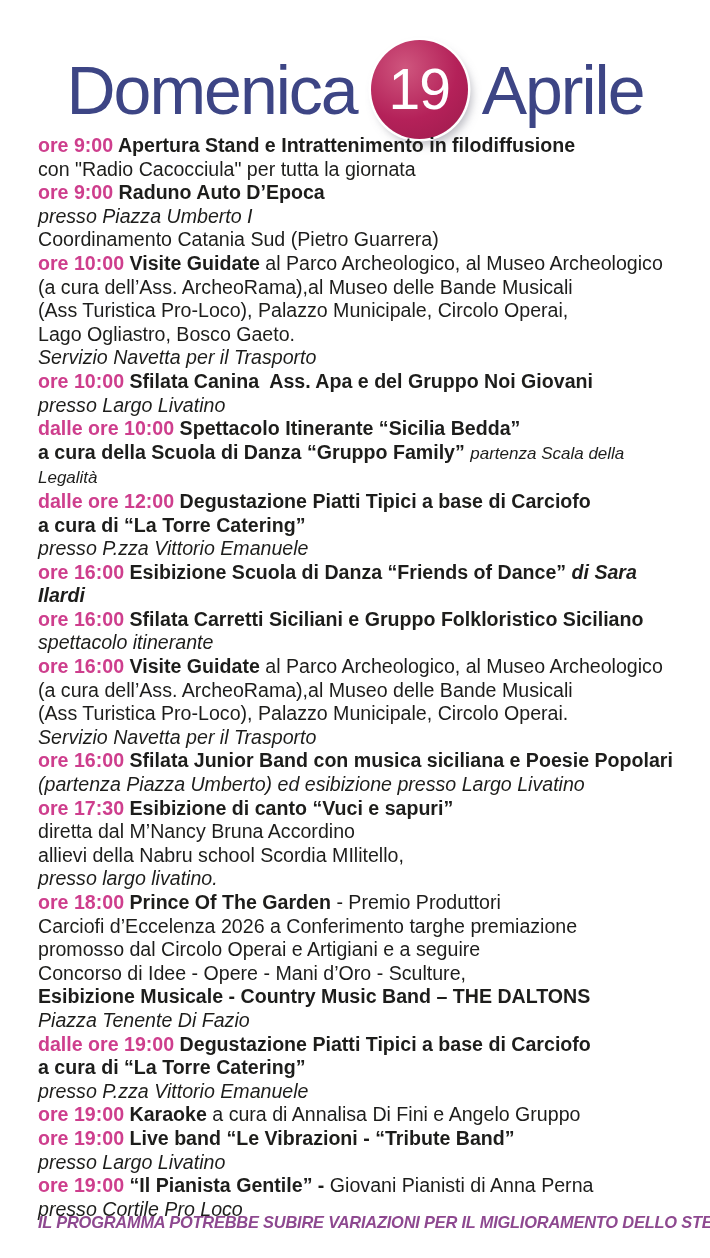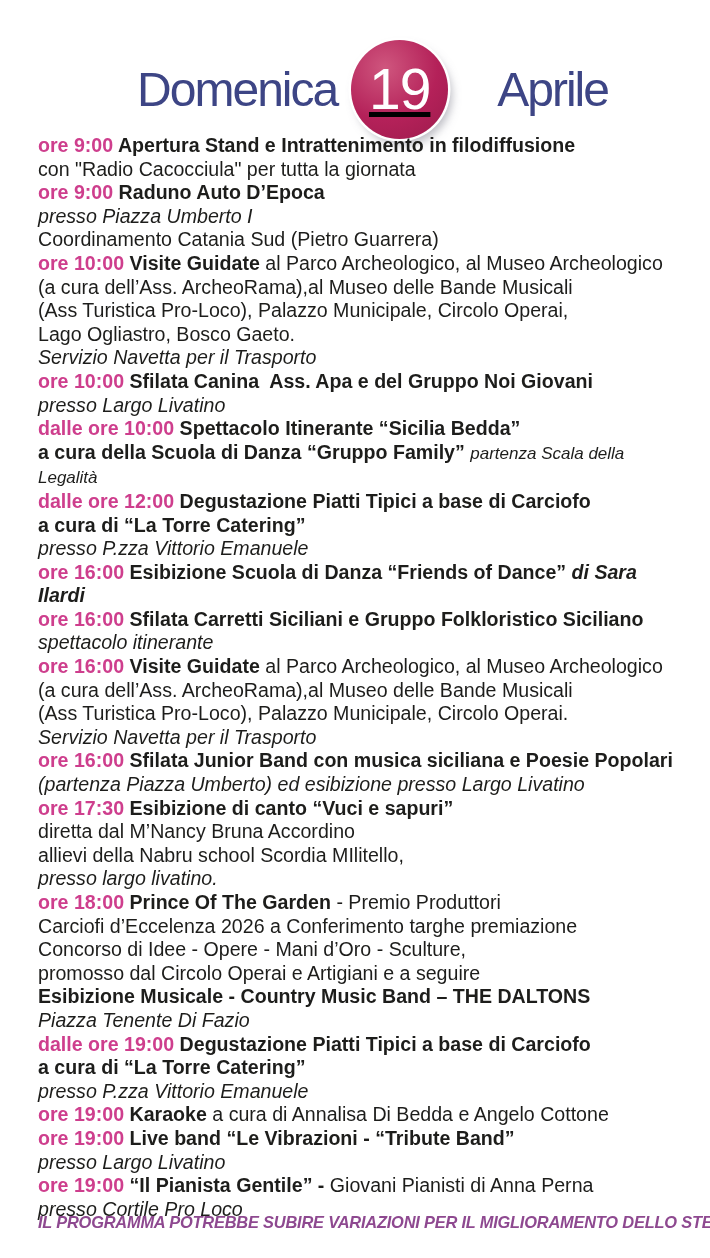--- a/index.html
+++ b/index.html
@@ -10,32 +10,30 @@
   }
   .poster{position:absolute;inset:0;background:#fff;}
 
   
   .title-row{
     position:absolute;top:40px;left:0;width:710px;
     display:flex;align-items:center;justify-content:center;gap:14px;
     white-space:nowrap;
   }
   .title-word{
-    font-size:48px;line-height:1;font-weight:400;letter-spacing:-2px;
+    font-size:68px;line-height:1;font-weight:400;letter-spacing:-2px;
     color:var(--title-navy,#3d4585);
     font-stretch:condensed;
-    margin-left:35px;
   }
   .day-badge{
     width:97px;height:99px;border-radius:50%;
     background:radial-gradient(circle at 35% 28%, #cf567e 0%, #b42159 55%, #9c1b4c 100%);
     box-shadow:0 0 0 2.5px #ffffff, 4px 6px 8px rgba(125,125,140,0.5);
     display:flex;align-items:center;justify-content:center;
     flex:0 0 auto;
-    text-decoration:underline;
   }
   .day-badge span{
     color:#ffffff;font-size:57px;line-height:1;font-weight:400;letter-spacing:-1px;
   }
 
   
   .schedule{
     position:absolute;left:38px;top:134px;width:650px;
     font-size:19.6px;line-height:23.6px;color:var(--body-dark,#1d1d1b);
   }
@@ -94,28 +92,28 @@
       <p class="line"><span class="seg-regular">(Ass Turistica Pro-Loco), Palazzo Municipale, Circolo Operai.</span></p>
       <p class="line"><span class="seg-italic">Servizio Navetta per il Trasporto</span></p>
       <p class="line"><span class="seg-time">ore 16:00 </span><span class="seg-bold">Sfilata Junior Band con musica siciliana e Poesie Popolari</span></p>
       <p class="line"><span class="seg-italic">(partenza Piazza Umberto) ed esibizione presso Largo Livatino</span></p>
       <p class="line"><span class="seg-time">ore 17:30 </span><span class="seg-bold">Esibizione di canto “Vuci e sapuri”</span></p>
       <p class="line"><span class="seg-regular">diretta dal M’Nancy Bruna Accordino</span></p>
       <p class="line"><span class="seg-regular">allievi della Nabru school Scordia MIlitello,</span></p>
       <p class="line"><span class="seg-italic">presso largo livatino.</span></p>
       <p class="line"><span class="seg-time">ore 18:00 </span><span class="seg-bold">Prince Of The Garden</span><span class="seg-regular"> - Premio Produttori</span></p>
       <p class="line"><span class="seg-regular">Carciofi d’Eccelenza 2026 a Conferimento targhe premiazione</span></p>
+      <p class="line"><span class="seg-regular">promosso dal Circolo Operai e Artigiani e a seguire</span></p>
       <p class="line"><span class="seg-regular">Concorso di Idee - Opere - Mani d’Oro - Sculture,</span></p>
-      <p class="line"><span class="seg-regular">promosso dal Circolo Operai e Artigiani e a seguire</span></p>
       <p class="line"><span class="seg-bold">Esibizione Musicale - Country Music Band – THE DALTONS</span></p>
       <p class="line"><span class="seg-italic">Piazza Tenente Di Fazio</span></p>
       <p class="line"><span class="seg-time">dalle ore 19:00 </span><span class="seg-bold">Degustazione Piatti Tipici a base di Carciofo</span></p>
       <p class="line"><span class="seg-bold">a cura di “La Torre Catering”</span></p>
       <p class="line"><span class="seg-italic">presso P.zza Vittorio Emanuele</span></p>
-      <p class="line"><span class="seg-time">ore 19:00 </span><span class="seg-bold">Karaoke</span><span class="seg-regular"> a cura di Annalisa Di Bedda e Angelo Cottone</span></p>
+      <p class="line"><span class="seg-time">ore 19:00 </span><span class="seg-bold">Karaoke</span><span class="seg-regular"> a cura di Annalisa Di Fini e Angelo Gruppo</span></p>
       <p class="line"><span class="seg-time">ore 19:00 </span><span class="seg-bold">Live band “Le Vibrazioni - “Tribute Band”</span></p>
       <p class="line"><span class="seg-italic">presso Largo Livatino</span></p>
       <p class="line"><span class="seg-time">ore 19:00 </span><span class="seg-bold">“Il Pianista Gentile” -</span><span class="seg-regular"> Giovani Pianisti di Anna Perna</span></p>
       <p class="line"><span class="seg-italic">presso Cortile Pro Loco</span></p>
     </div>
 
   <div class="footer">IL PROGRAMMA POTREBBE SUBIRE VARIAZIONI PER IL MIGLIORAMENTO DELLO STESSO</div>
 
 </div>
 

